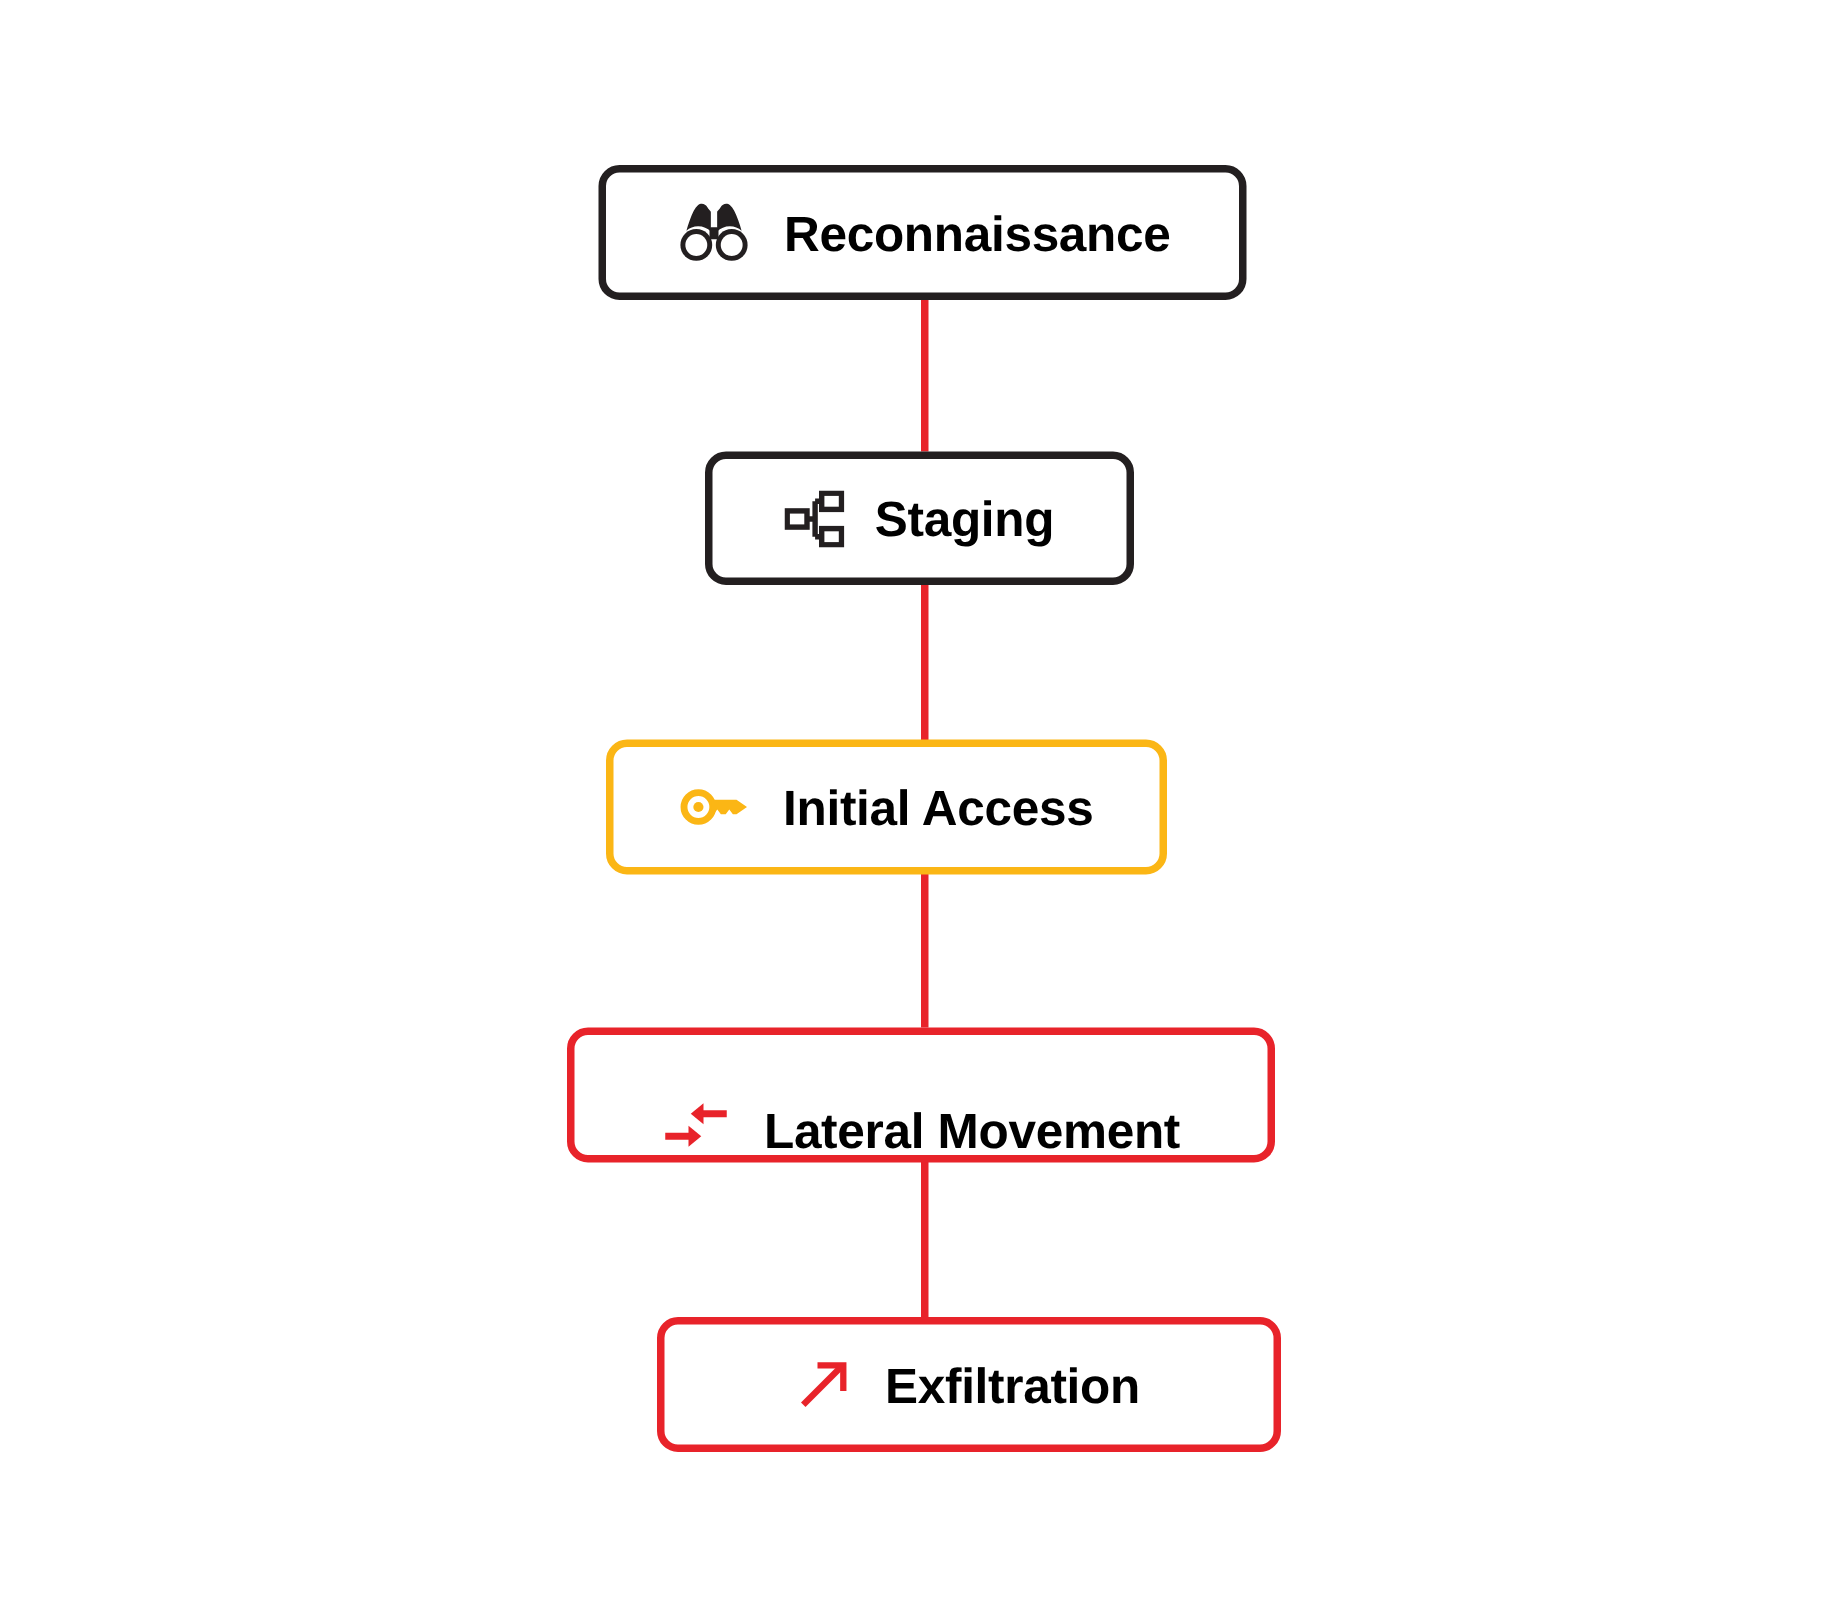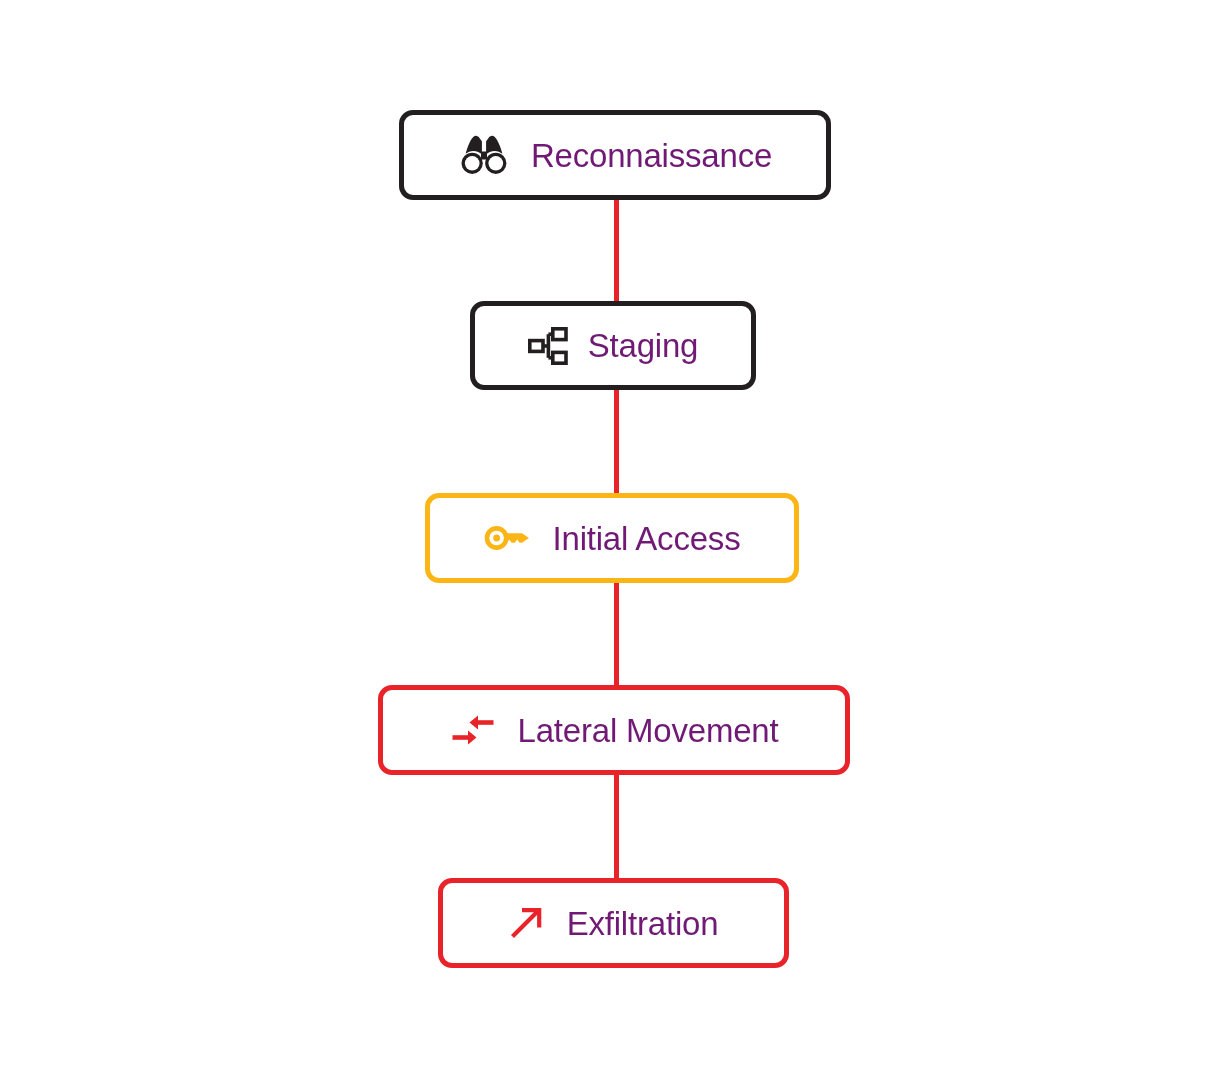--- a/index.html
+++ b/index.html
@@ -47,24 +47,24 @@
   }
 
   .node .icon {
     display: flex;
     align-items: center;
     justify-content: center;
     flex: 0 0 auto;
   }
 
   .node .label {
-    font-weight: 400;
+    font-weight: 700;
     font-size: 33px;
     letter-spacing: -0.2px;
-    color: #701a75;
+    color: #000000;
     white-space: nowrap;
     line-height: 1;
   }
 
   
   #node-reconnaissance {
     left: 399px; top: 110px;
     width: 432px; height: 90px;
     border-width: 5px;
     border-color: #231F20;
@@ -74,38 +74,39 @@
   #node-staging {
     left: 470px; top: 301px;
     width: 286px; height: 89px;
     border-width: 5px;
     border-color: #231F20;
     text-align: center;
   }
   #node-staging .icon { margin-right: 20px; }
 
   #node-initial-access {
-    left: 425px; top: 493px;
+    left: 404px; top: 493px;
     width: 374px; height: 90px;
     border-width: 5px;
     border-color: #FBB615;
   }
   #node-initial-access .icon { margin-right: 21px; }
 
   #node-lateral-movement {
     left: 378px; top: 685px;
     width: 472px; height: 90px;
     border-width: 5px;
     border-color: #E8232A;
+    align-items: flex-end;
   }
   #node-lateral-movement .icon { margin-right: 22px; }
 
   #node-exfiltration {
     left: 438px; top: 878px;
-    width: 351px; height: 90px;
+    width: 416px; height: 90px;
     border-width: 5px;
     border-color: #E8232A;
     text-align: center;
   }
   #node-exfiltration .icon { margin-right: 24px; }
 </style>
 </head>
 <body>
 
 <div id="canvas">

